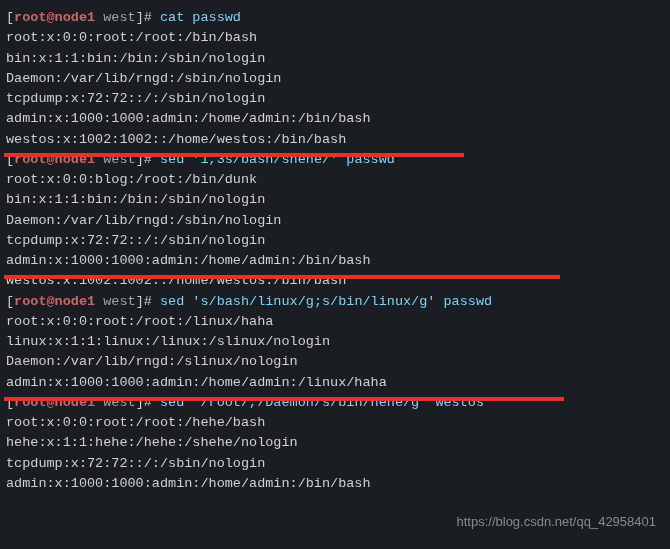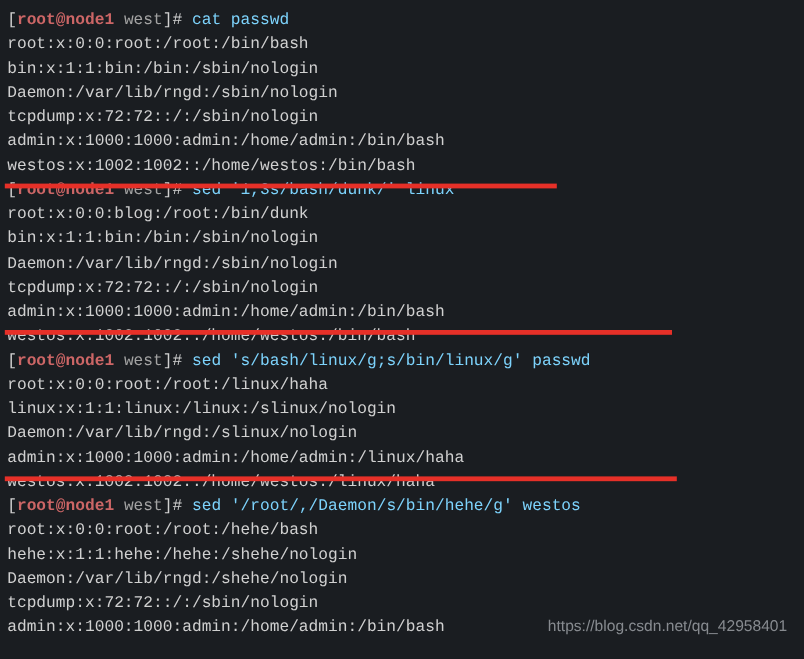--- a/index.html
+++ b/index.html
@@ -61,37 +61,35 @@
 <body>
 
 <div id="terminal">
     <div class="line"><span class="prompt-bracket">[</span><span class="prompt-host">root@node1</span><span> </span><span class="prompt-path">west</span><span class="prompt-end">]# </span><span class="cmd">cat passwd</span></div>
     <div class="line">root:x:0:0:root:/root:/bin/bash</div>
     <div class="line">bin:x:1:1:bin:/bin:/sbin/nologin</div>
     <div class="line">Daemon:/var/lib/rngd:/sbin/nologin</div>
     <div class="line">tcpdump:x:72:72::/:/sbin/nologin</div>
     <div class="line">admin:x:1000:1000:admin:/home/admin:/bin/bash</div>
     <div class="line">westos:x:1002:1002::/home/westos:/bin/bash</div>
-    <div class="line"><span class="prompt-bracket">[</span><span class="prompt-host">root@node1</span><span> </span><span class="prompt-path">west</span><span class="prompt-end">]# </span><span class="cmd">sed '1,3s/bash/dunk/' linux</span></div>
+    <div class="line"><span class="prompt-bracket">[</span><span class="prompt-host">root@node1</span><span> </span><span class="prompt-path">west</span><span class="prompt-end">]# </span><span class="cmd">sed '1,3s/bash/shehe/' passwd</span></div>
     <div class="line">root:x:0:0:blog:/root:/bin/dunk</div>
     <div class="line">bin:x:1:1:bin:/bin:/sbin/nologin</div>
     <div class="line">Daemon:/var/lib/rngd:/sbin/nologin</div>
     <div class="line">tcpdump:x:72:72::/:/sbin/nologin</div>
     <div class="line">admin:x:1000:1000:admin:/home/admin:/bin/bash</div>
     <div class="line">westos:x:1002:1002::/home/westos:/bin/bash</div>
     <div class="line"><span class="prompt-bracket">[</span><span class="prompt-host">root@node1</span><span> </span><span class="prompt-path">west</span><span class="prompt-end">]# </span><span class="cmd">sed 's/bash/linux/g;s/bin/linux/g' passwd</span></div>
     <div class="line">root:x:0:0:root:/root:/linux/haha</div>
     <div class="line">linux:x:1:1:linux:/linux:/slinux/nologin</div>
     <div class="line">Daemon:/var/lib/rngd:/slinux/nologin</div>
     <div class="line">admin:x:1000:1000:admin:/home/admin:/linux/haha</div>
-    <div class="line">westos:x:1002:1002::/home/westos:/linux/haha</div>
     <div class="line"><span class="prompt-bracket">[</span><span class="prompt-host">root@node1</span><span> </span><span class="prompt-path">west</span><span class="prompt-end">]# </span><span class="cmd">sed '/root/,/Daemon/s/bin/hehe/g' westos</span></div>
     <div class="line">root:x:0:0:root:/root:/hehe/bash</div>
     <div class="line">hehe:x:1:1:hehe:/hehe:/shehe/nologin</div>
-    <div class="line">Daemon:/var/lib/rngd:/shehe/nologin</div>
     <div class="line">tcpdump:x:72:72::/:/sbin/nologin</div>
     <div class="line">admin:x:1000:1000:admin:/home/admin:/bin/bash</div>
   </div>
 
 <div class="red-underline u1"></div>
 <div class="red-underline u2"></div>
 <div class="red-underline u3"></div>
 
 <div class="watermark">https://blog.csdn.net/qq_42958401</div>
 

